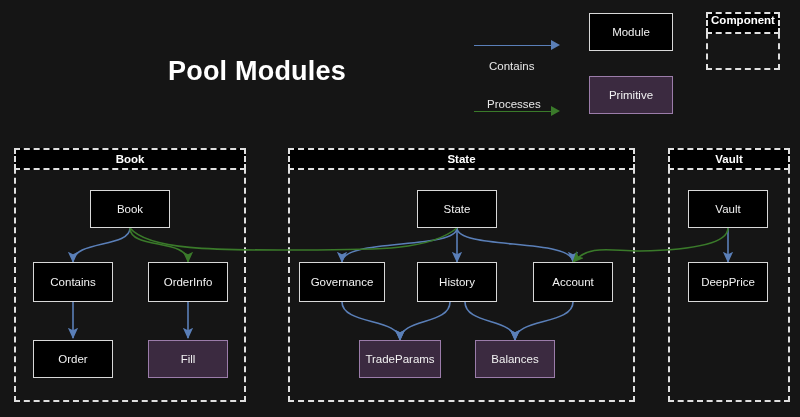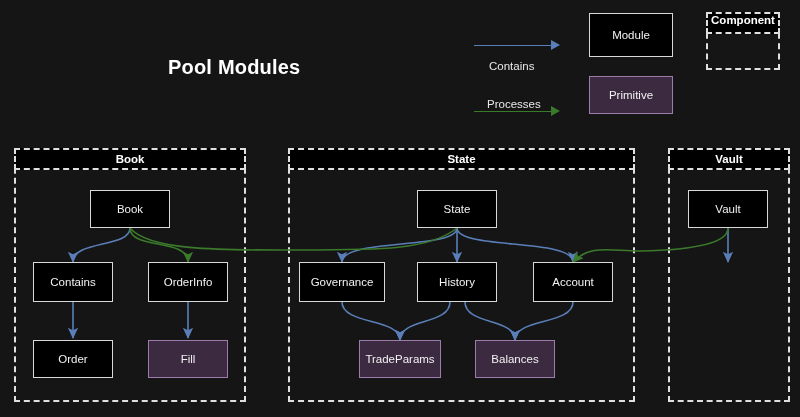--- a/index.html
+++ b/index.html
@@ -2,21 +2,21 @@
 <html><head>
 <meta charset="utf-8">
 <style>
   html,body{margin:0;padding:0;background:#151515;}
   body{width:800px;height:417px;overflow:hidden;
        font-family:"Liberation Sans",sans-serif;}
   #stage{position:relative;width:800px;height:417px;background:#151515;}
 
   
   .title{position:absolute;left:168px;top:56px;color:#ffffff;
-         font-size:20px;font-weight:bold;letter-spacing:.2px;}
+         font-size:27px;font-weight:bold;letter-spacing:.2px;}
 
   
   .legend-label{position:absolute;color:#e8e8e8;font-size:11.5px;}
   .legend-line{position:absolute;height:0;border-top-width:1.6px;border-top-style:solid;}
   .legend-head{position:absolute;width:0;height:0;
                border-top:5px solid transparent;border-bottom:5px solid transparent;}
 
   
   .box{position:absolute;box-sizing:border-box;display:flex;
        align-items:center;justify-content:center;
@@ -51,21 +51,21 @@
   <div class="title">Pool Modules</div>
 
   <div class="legend-label" style="left:489px;top:29px;margin-top:31px;">Contains</div>
   <div class="legend-line" style="left:474px;top:45px;width:78px;border-top-color:#5a7fb8;"></div>
   <div class="legend-head" style="left:551px;top:40px;border-left:9px solid #5a7fb8;"></div>
 
   <div class="legend-label" style="left:487px;top:90px;margin-top:8px;">Processes</div>
   <div class="legend-line" style="left:474px;top:111px;width:78px;border-top-color:#3a7a2a;"></div>
   <div class="legend-head" style="left:551px;top:106px;border-left:9px solid #3a7a2a;"></div>
 
-  <div class="box module" style="left:589px;top:13px;width:84px;height:44px;text-align:center;">
+  <div class="box module" style="left:589px;top:13px;width:84px;height:38px;text-align:center;">
     <span>Module</span>
   </div>
   <div class="box primitive" style="left:589px;top:76px;width:84px;height:38px;">
     <span>Primitive</span>
   </div>
 
   <div class="legend-group" style="left:706px;top:12px;width:74px;height:58px;"></div>
   <div class="legend-group-header" style="left:706px;top:12px;width:74px;height:22px;">
     <span>Component</span>
   </div>
@@ -161,14 +161,17 @@
   <div class="box primitive" style="left:359px;top:340px;width:82px;height:38px;">
     <span>TradeParams</span>
   </div>
   <div class="box primitive" style="left:475px;top:340px;width:80px;height:38px;">
     <span>Balances</span>
   </div>
 
   <div class="box module" style="left:688px;top:190px;width:80px;height:38px;">
     <span>Vault</span>
   </div>
+  <div class="box module" style="left:688px;top:262px;width:80px;height:40px;">
+    <span>DeepPrice</span>
+  </div>
 
 </div>
 
 </body></html>

